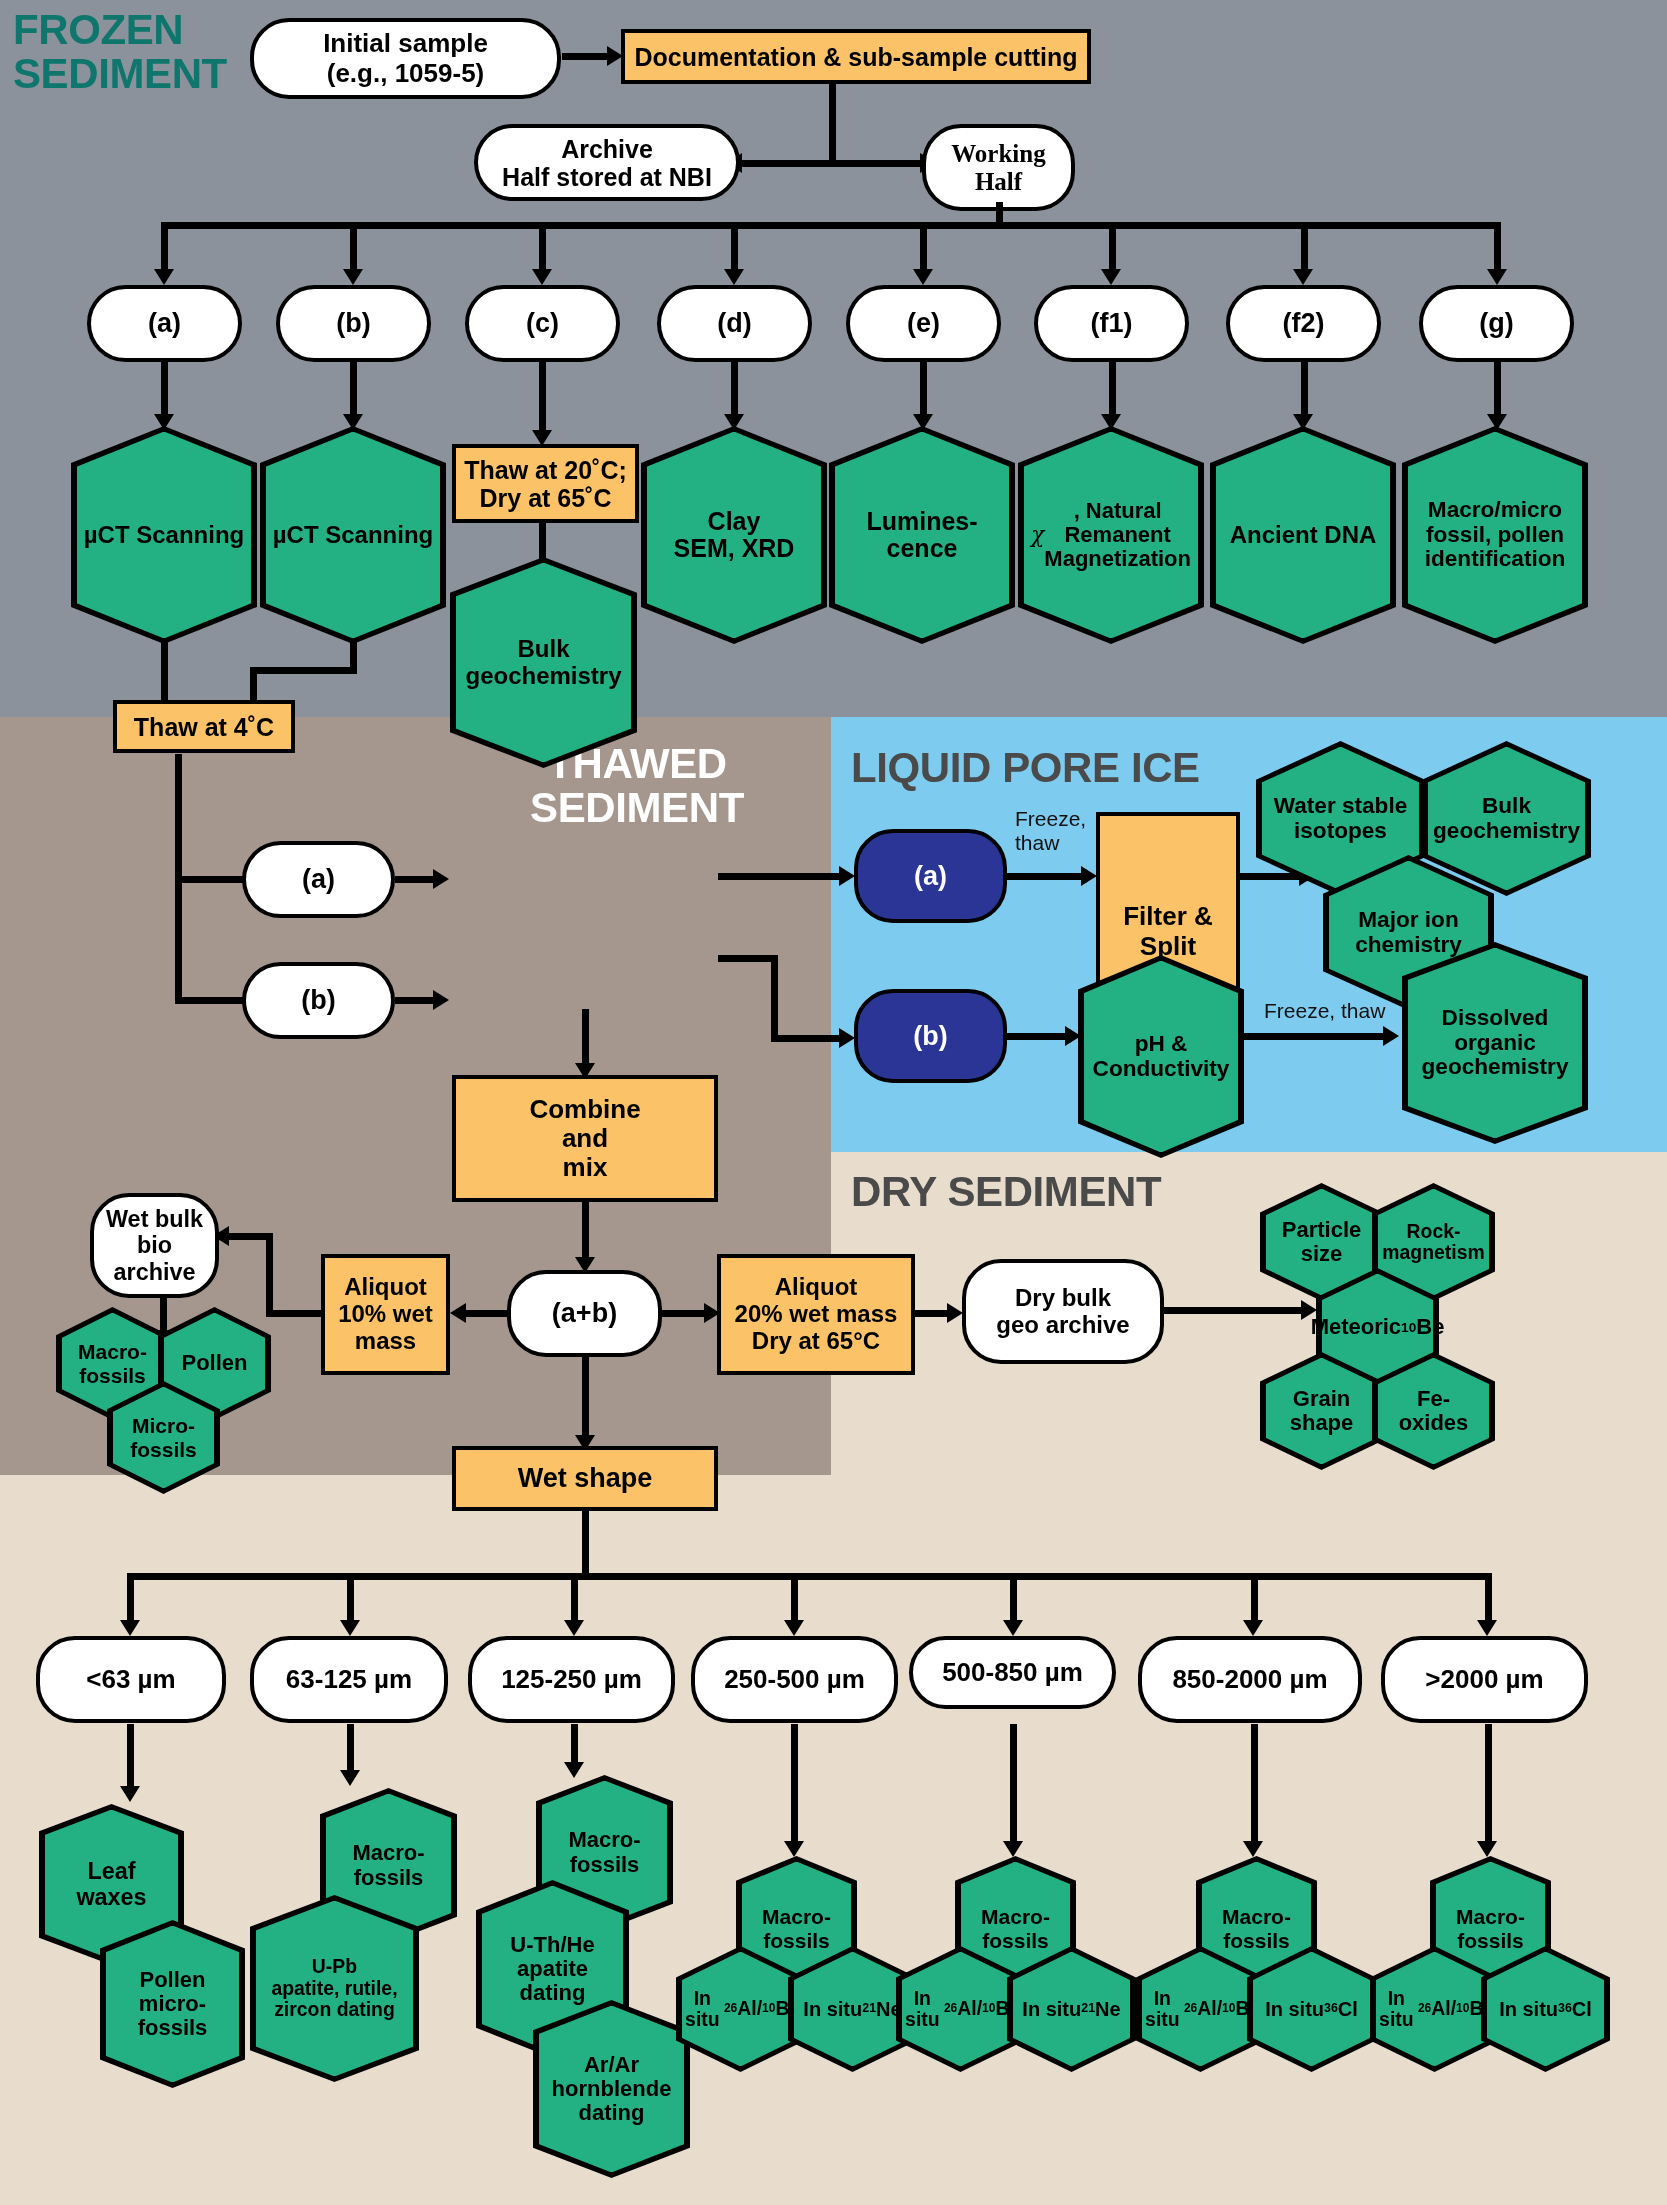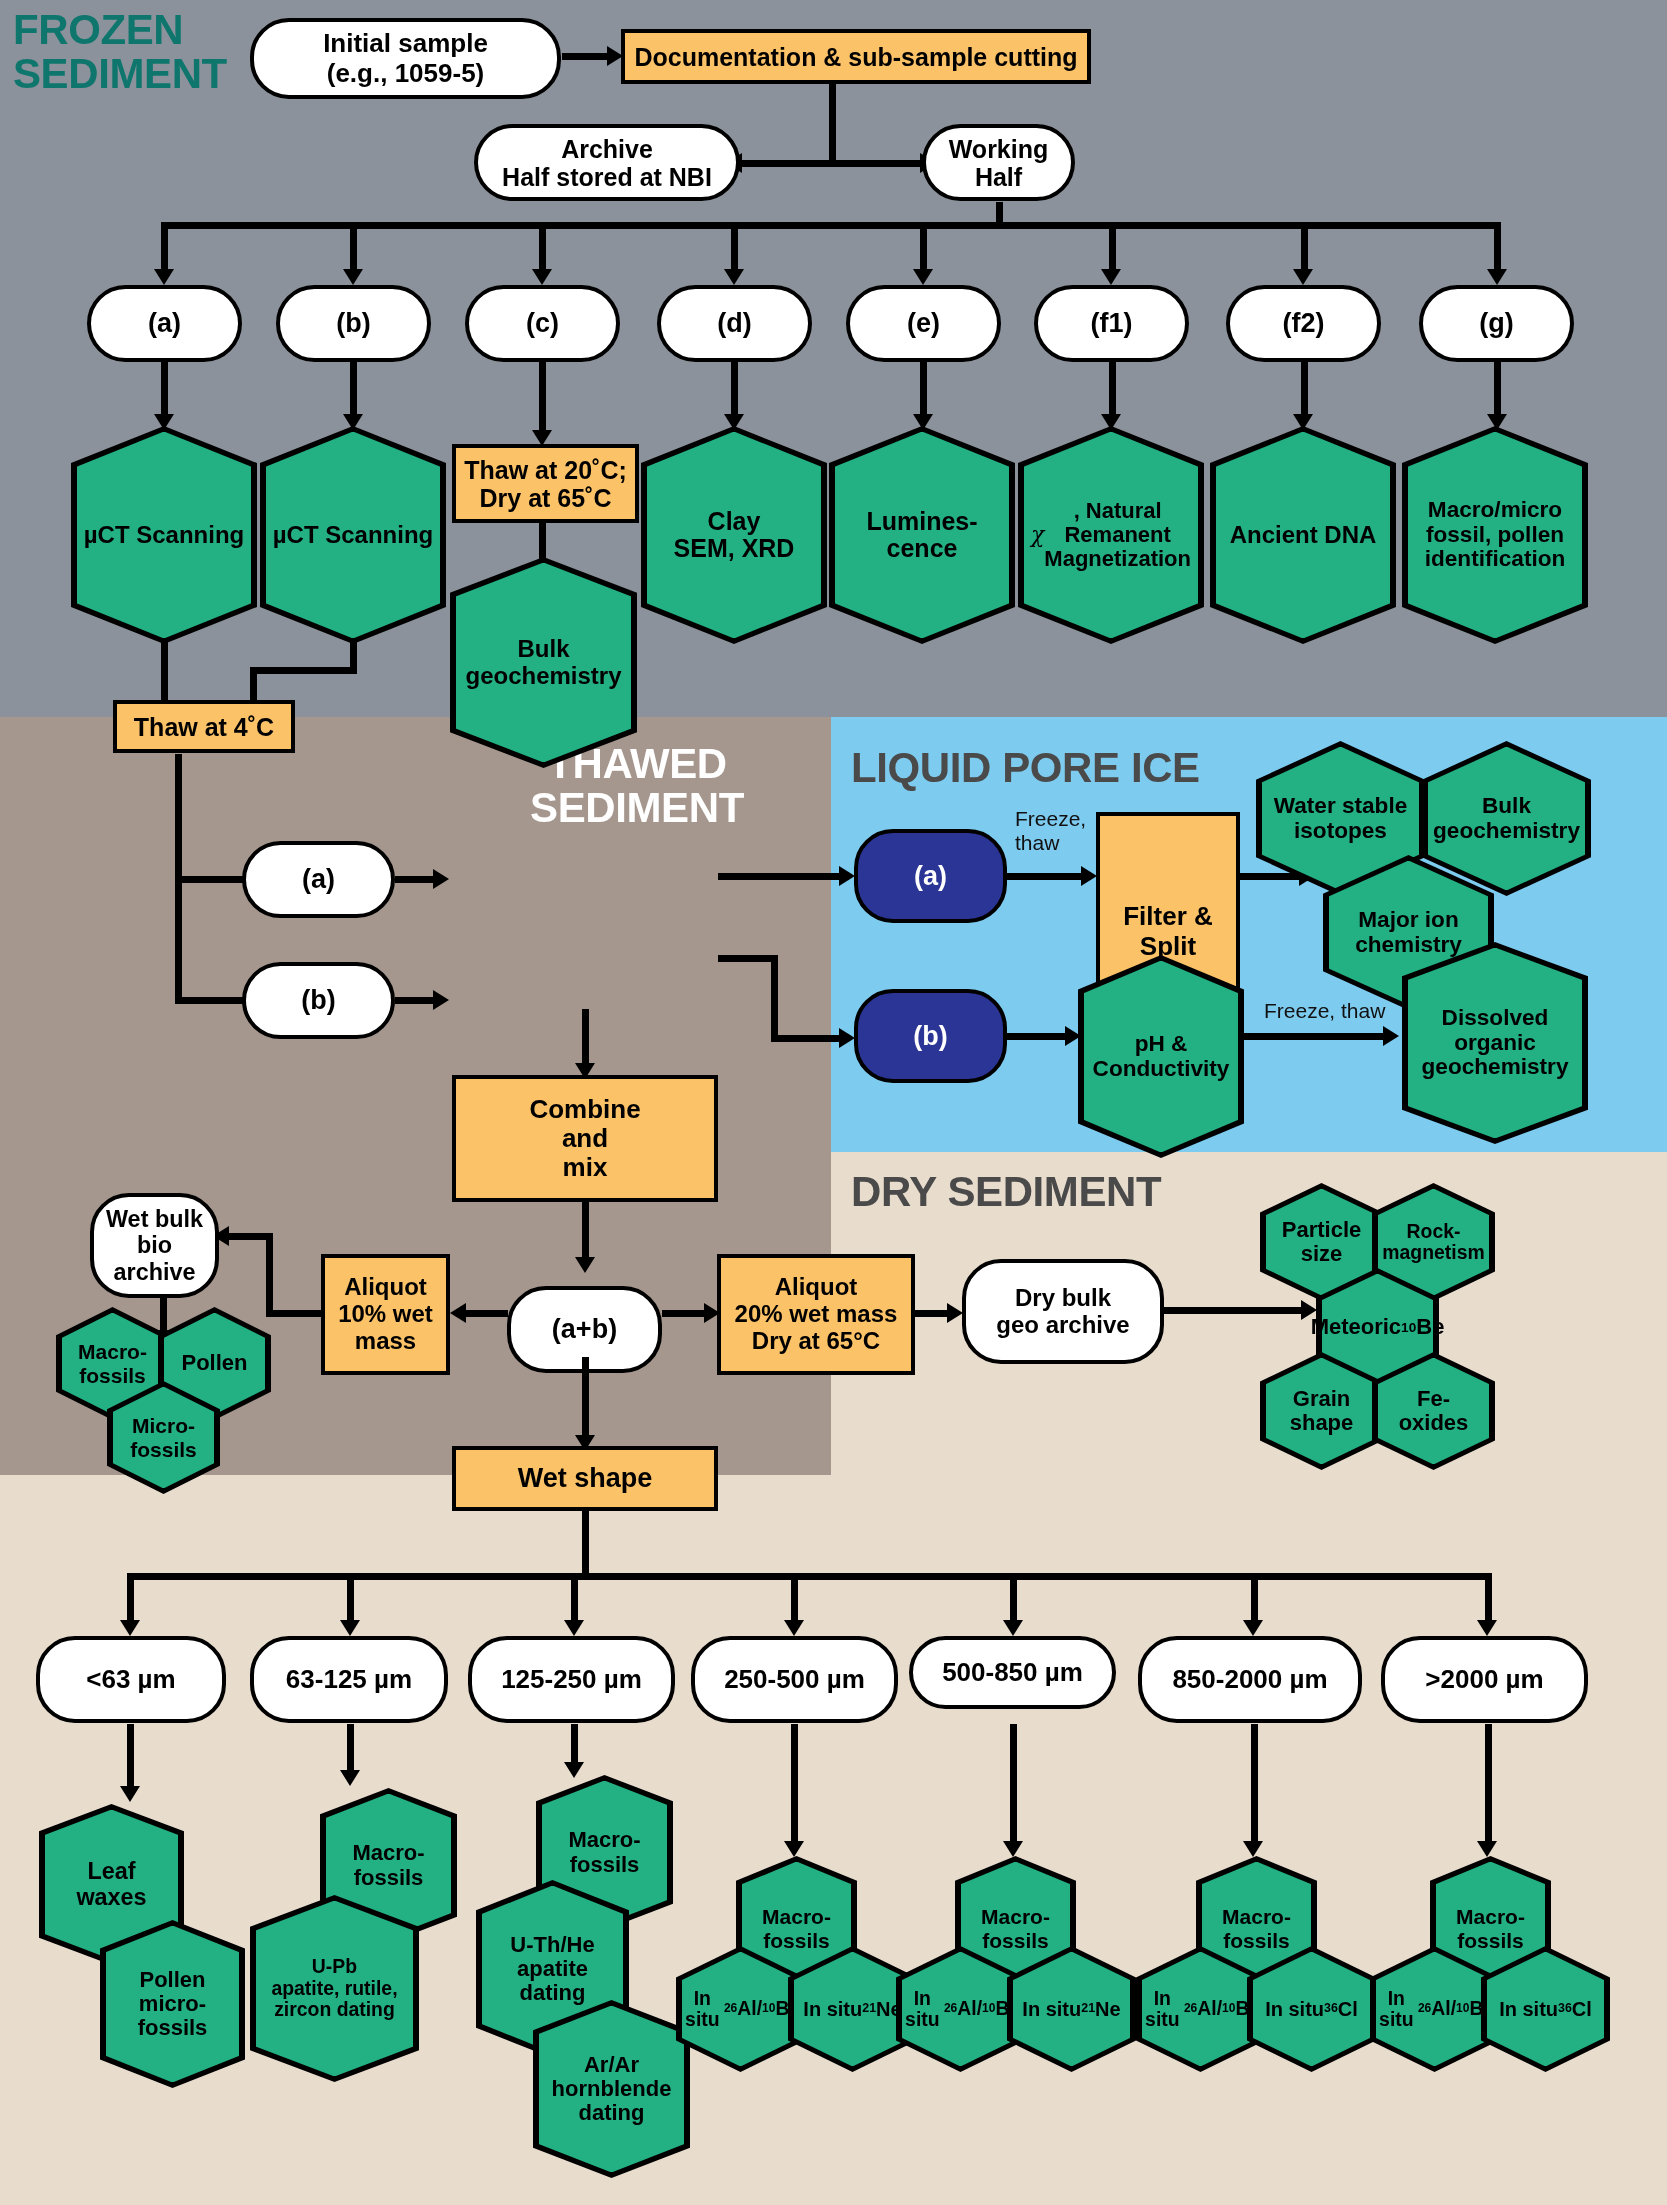--- a/index.html
+++ b/index.html
@@ -77,21 +77,21 @@
 
   <div class="ln" style="left:829px;top:84px;width:6.5px;height:79px;"></div>
   <div class="ln" style="left:736px;top:160px;width:194px;height:6.5px;"></div>
   <div class="arw arw-l" style="left:726px;top:153px;"></div>
   <div class="arw arw-r" style="left:920px;top:153px;"></div>
 
   <div class="node stadium" style="left:474px;top:124px;width:266px;height:77px;font-size:25px;">
     <span>Archive<br>Half stored at NBI</span>
   </div>
 
-  <div class="node stadium" style="left:922px;top:124px;width:153px;height:77px;font-size:25px;">
+  <div class="node stadium" style="left:922px;top:124px;width:153px;height:87px;font-size:25px;font-family:Liberation Serif, serif;">
     <span>Working<br>Half</span>
   </div>
 
   <div class="ln" style="left:996px;top:202px;width:6.5px;height:26px;"></div>
   <div class="ln" style="left:161px;top:222px;width:1339px;height:6.5px;"></div>
 
   <div class="ln" style="left:161px;top:222px;width:6.5px;height:50px;"></div>
   <div class="arw arw-d" style="left:154px;top:269px;"></div>
   <div class="ln" style="left:350px;top:222px;width:6.5px;height:50px;"></div>
   <div class="arw arw-d" style="left:343px;top:269px;"></div>
@@ -235,21 +235,21 @@
   <div class="ln" style="left:582px;top:1009px;width:6.5px;height:58px;"></div>
   <div class="arw arw-d" style="left:575px;top:1063px;"></div>
 
   <div class="node rect" style="left:452px;top:1075px;width:266px;height:127px;font-size:26px;">
     <span>Combine<br>and<br>mix</span>
   </div>
 
   <div class="ln" style="left:582px;top:1202px;width:6.5px;height:60px;"></div>
   <div class="arw arw-d" style="left:575px;top:1257px;"></div>
 
-  <div class="node stadium" style="left:507px;top:1270px;width:155px;height:87px;font-size:27px;margin-top:16px;">
+  <div class="node stadium" style="left:507px;top:1270px;width:155px;height:87px;font-size:27px;">
     <span>(a+b)</span>
   </div>
 
   <div class="ln" style="left:460px;top:1310px;width:48px;height:6.5px;"></div>
   <div class="arw arw-l" style="left:450px;top:1303px;"></div>
   <div class="node rect" style="left:321px;top:1254px;width:129px;height:121px;font-size:24px;">
     <span>Aliquot<br>10% wet<br>mass</span>
   </div>
 
   <div class="ln" style="left:266px;top:1310px;width:56px;height:6.5px;"></div>

